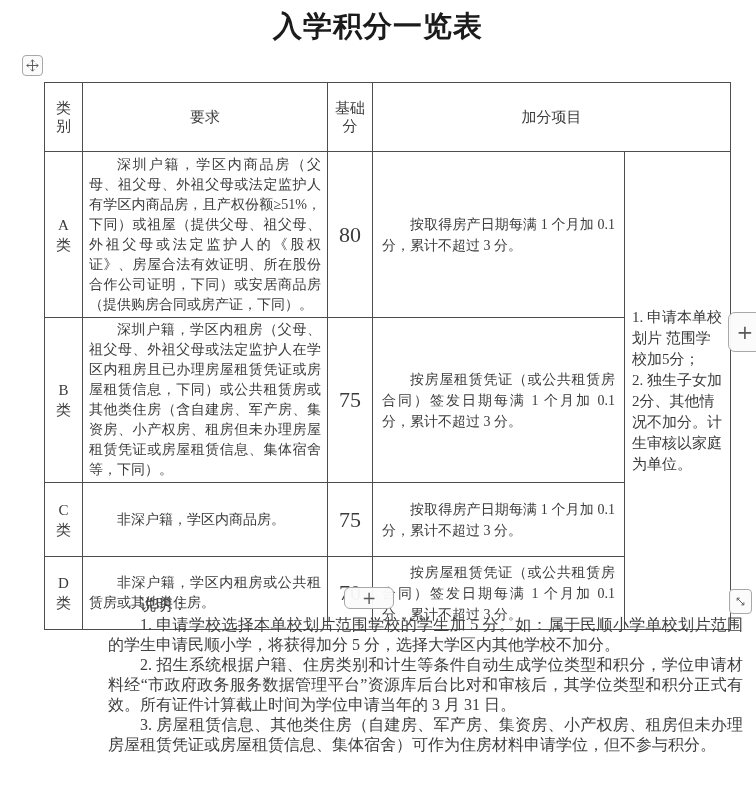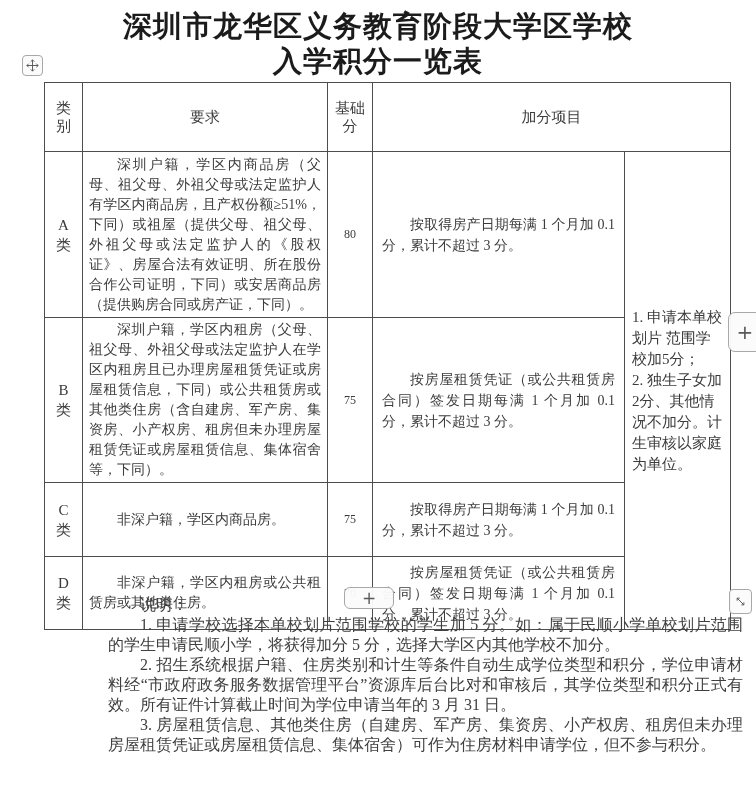--- a/index.html
+++ b/index.html
@@ -20,21 +20,21 @@
   tr.row-c  { height:74px; }
   tr.row-d  { height:70px; }
 
   .hcell { text-align:center; font-size:15px; line-height:18px; }
   .narrow1 { width:1.15em; margin:16px auto; word-break:break-all; text-align:center; }
   .narrow2 { width:2.15em; margin:16px auto; word-break:break-all; text-align:center; }
 
   .cat   { text-align:center; font-size:15px; line-height:20px; }
   .req   { font-size:14px; padding:2px 6px; }
   .req .txt { text-indent:2em; line-height:20px; text-align:justify; overflow-wrap:break-word; }
-  .score { text-align:center; font-size:12px; }
+  .score { text-align:center; font-size:22px; }
   .bonus { font-size:14px; padding:2px 9px;margin-left:40px; }
   .bonus .txt { text-indent:2em; line-height:21px; text-align:justify; overflow-wrap:break-word; }
   .sidenote { font-size:15px; padding:4px 7px; }
   .sidenote p { line-height:21px; text-align:left; overflow-wrap:break-word; }
 
   .notes { position:absolute; left:99px; top:595px; width:644px;
            font-size:16px; line-height:20px; color:#3f3f3f; }
   .notes p { text-indent:2em; text-align:justify; overflow-wrap:break-word;margin-left:9px; }
 
   .ctl { position:absolute; border:1px solid #a8a8a8; background:rgba(251,251,251,.96);
@@ -45,21 +45,20 @@
   .plus-bottom   { left:344px; top:587px; width:50px; height:22px; border-radius:6px; font-size:17px; line-height:1; }
   .resize-handle { left:729px; top:589px; width:23px; height:25px; border-radius:4px; }
   .ctl svg { display:block; }
 </style>
 </head>
 <body>
 
 <div class="page">
 
   <div class="title">
-    <div>深圳市龙华区义务教育阶段大学区学校</div>
     <div>入学积分一览表</div>
   </div>
 
   <div class="ctl move-handle">
     <span>
       <svg width="15" height="15" viewBox="0 0 20 20">
         <path d="M10 2.5 L10 17.5 M2.5 10 L17.5 10
                  M10 2.5 l-2.4 2.4 M10 2.5 l2.4 2.4
                  M10 17.5 l-2.4 -2.4 M10 17.5 l2.4 -2.4
                  M2.5 10 l2.4 -2.4 M2.5 10 l2.4 2.4

